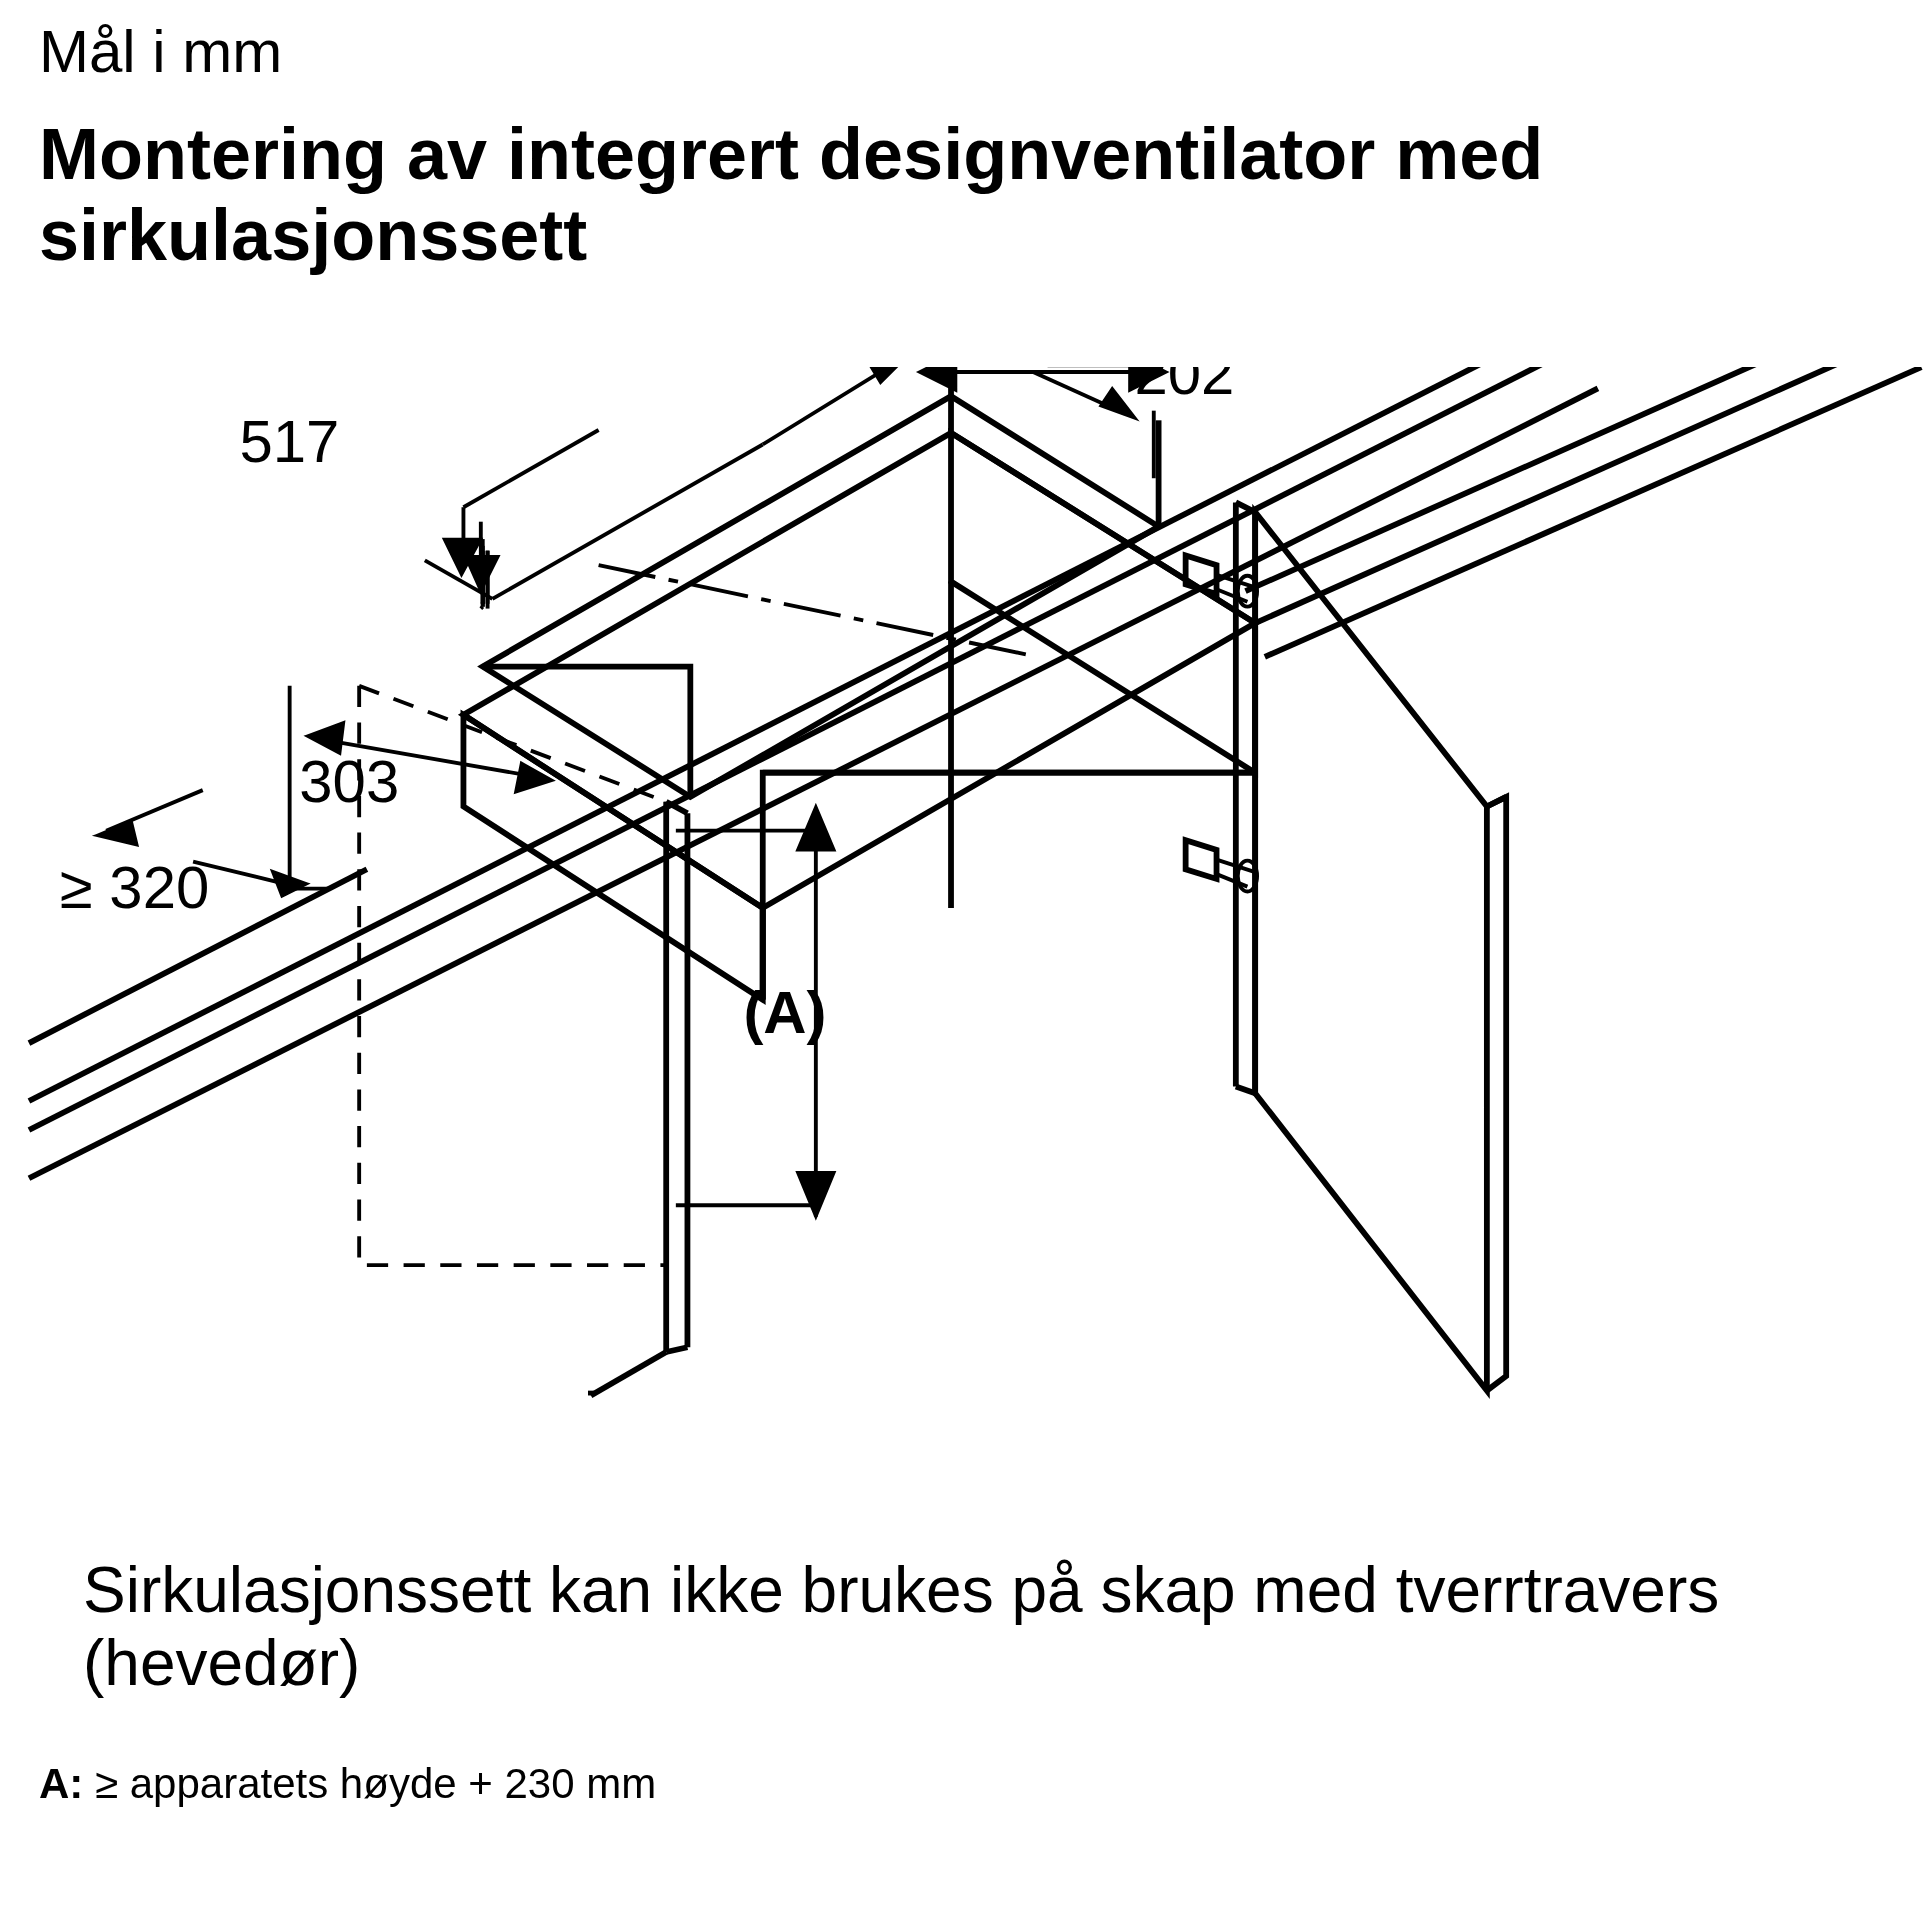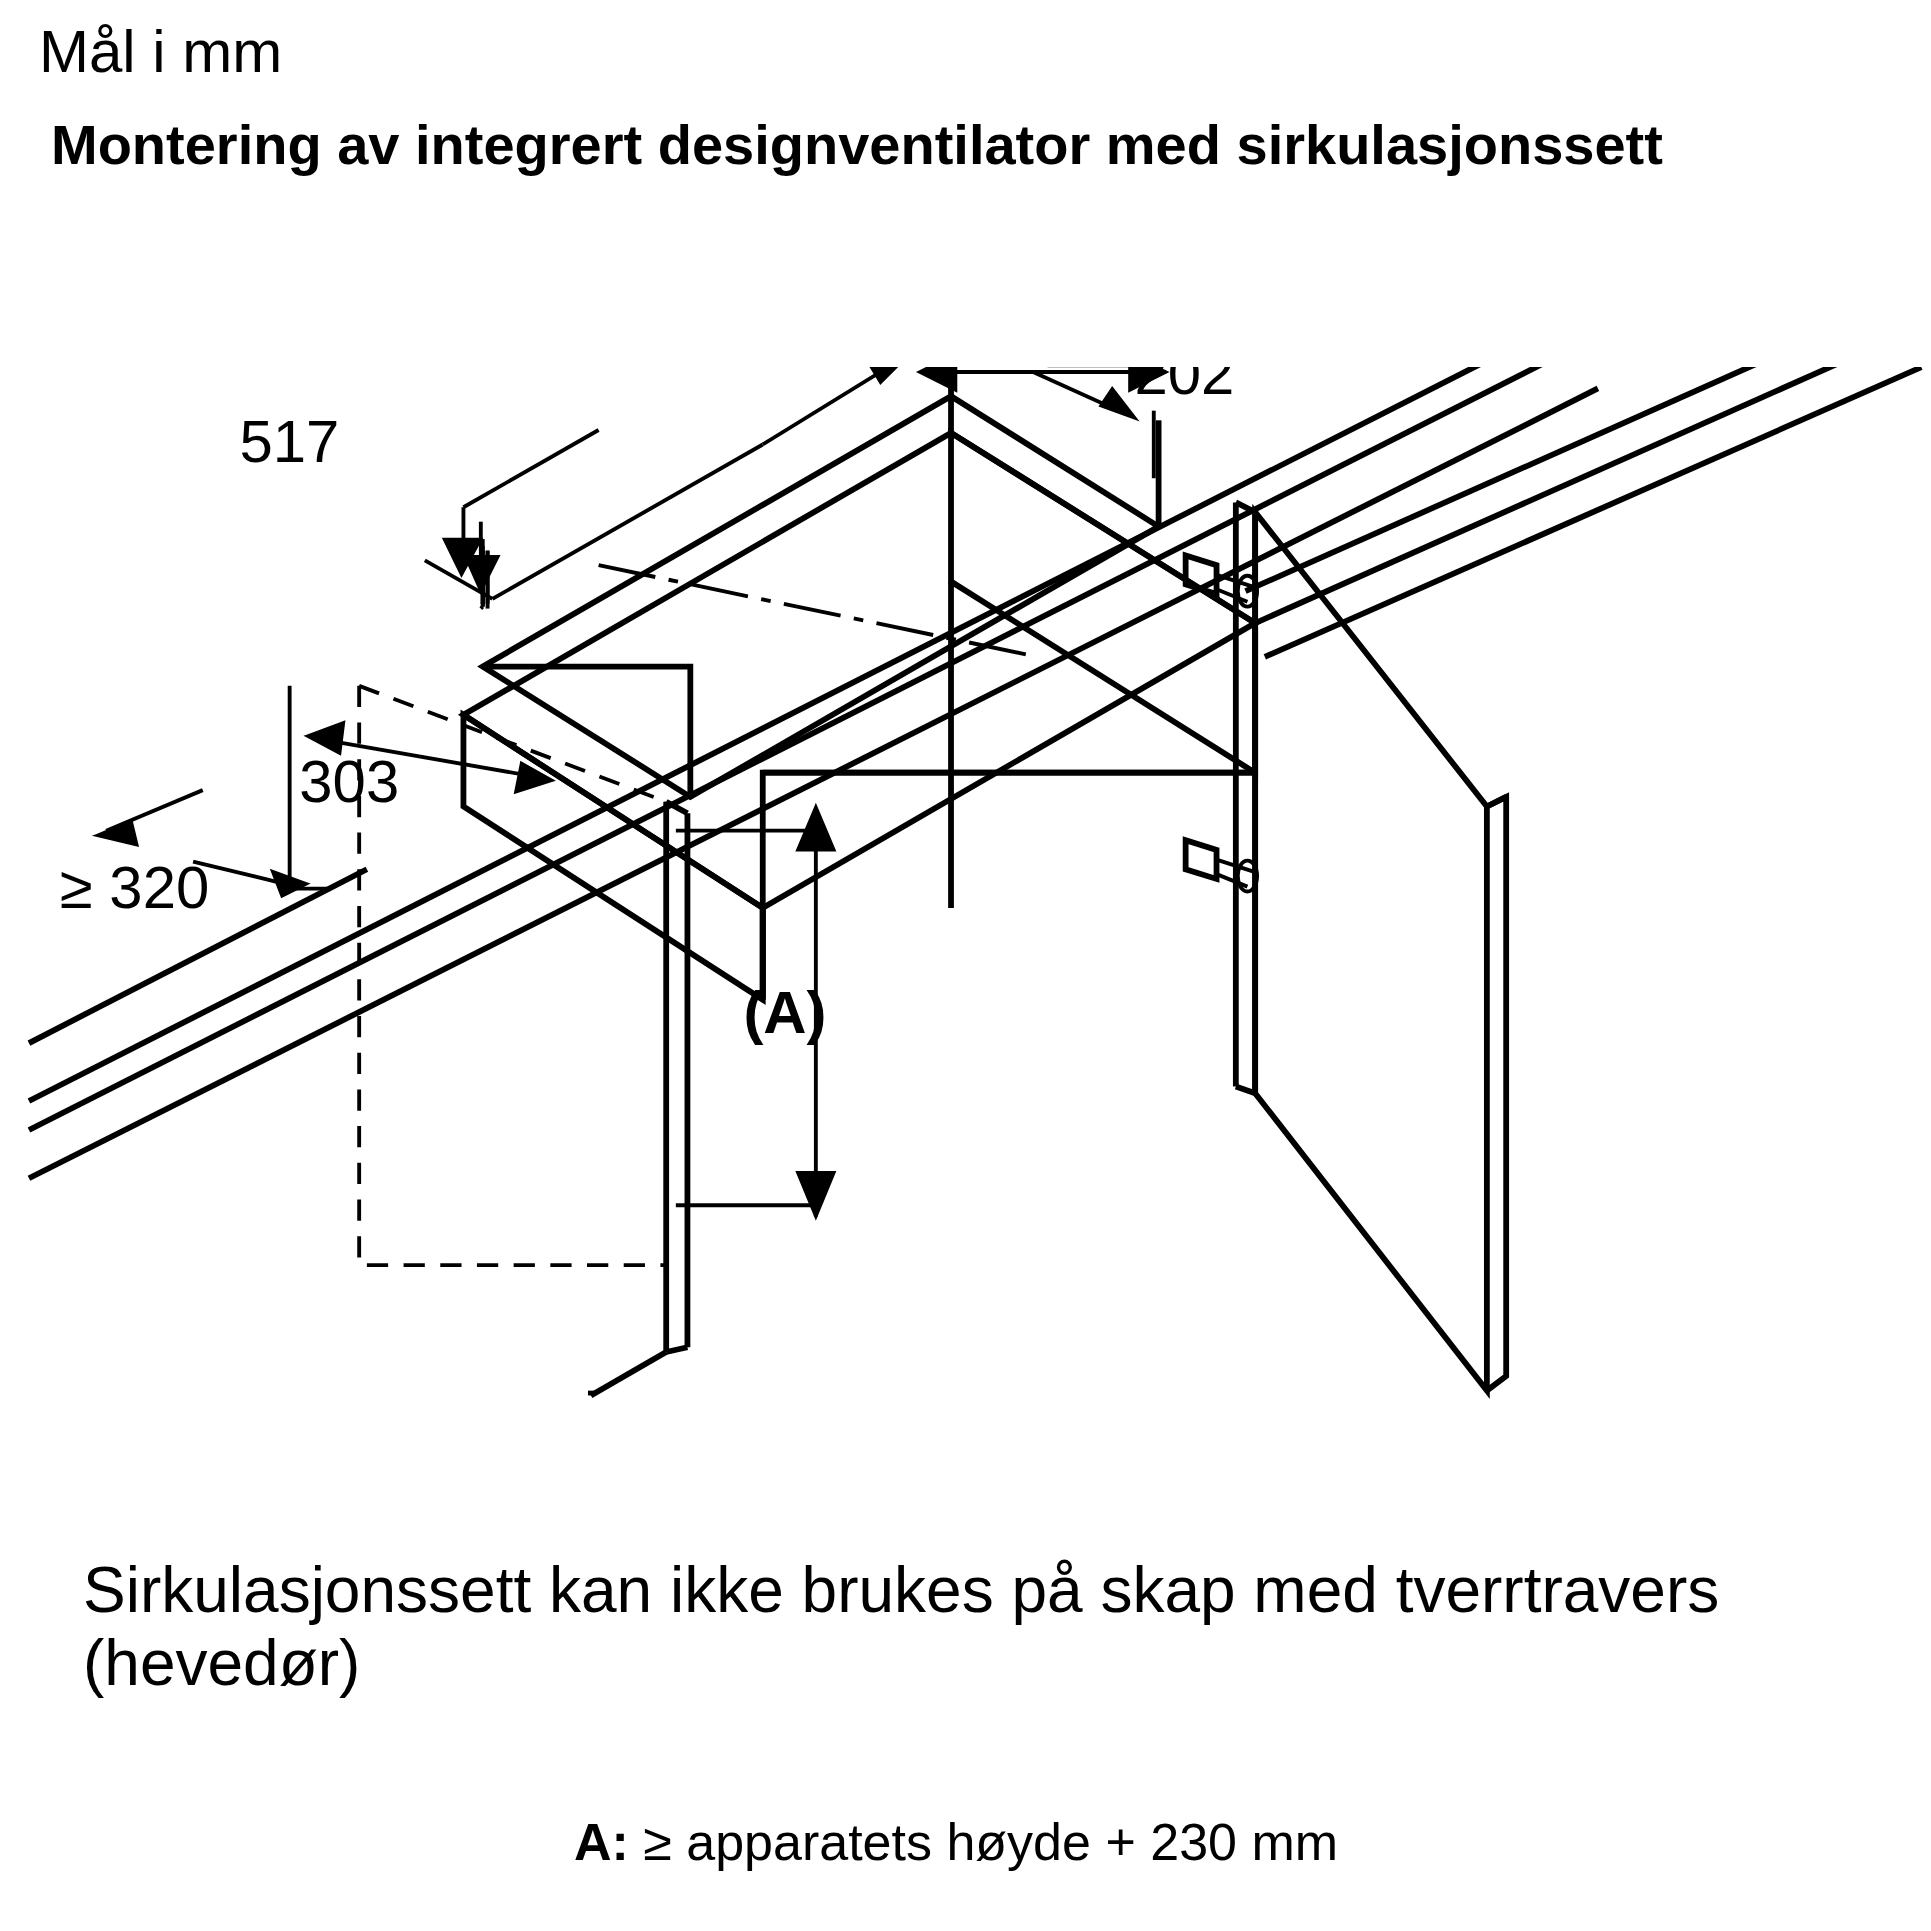--- a/index.html
+++ b/index.html
@@ -28,44 +28,42 @@
     font-size: 60px;
     font-weight: 400;
     letter-spacing: 0px;
     white-space: nowrap;
   }
   .txt-title {
     position: absolute;
     left: 39px;
     top: 114px;
     width: 1767px;
-    font-size: 56px;
+    font-size: 72px;
     font-weight: bold;
     line-height: 1.12;
-    margin-left: 12px;
   }
   .txt-note {
     position: absolute;
     left: 35px;
     top: 1554px;
     width: 1863px;
     font-size: 64px;
     font-weight: 400;
     line-height: 1.14;
     margin-left: 48px;
   }
   .txt-legend {
     position: absolute;
     left: 39px;
-    top: 1812px;
+    top: 1760px;
     width: 1834px;
-    font-size: 52px;
+    font-size: 42px;
     font-weight: 400;
     white-space: nowrap;
-    text-align: center;
   }
   .txt-legend b {
     font-weight: bold;
   }
   svg.diagram {
     position: absolute;
     left: 0;
     top: 367px;
     width: 1931px;
     height: 1188px;

